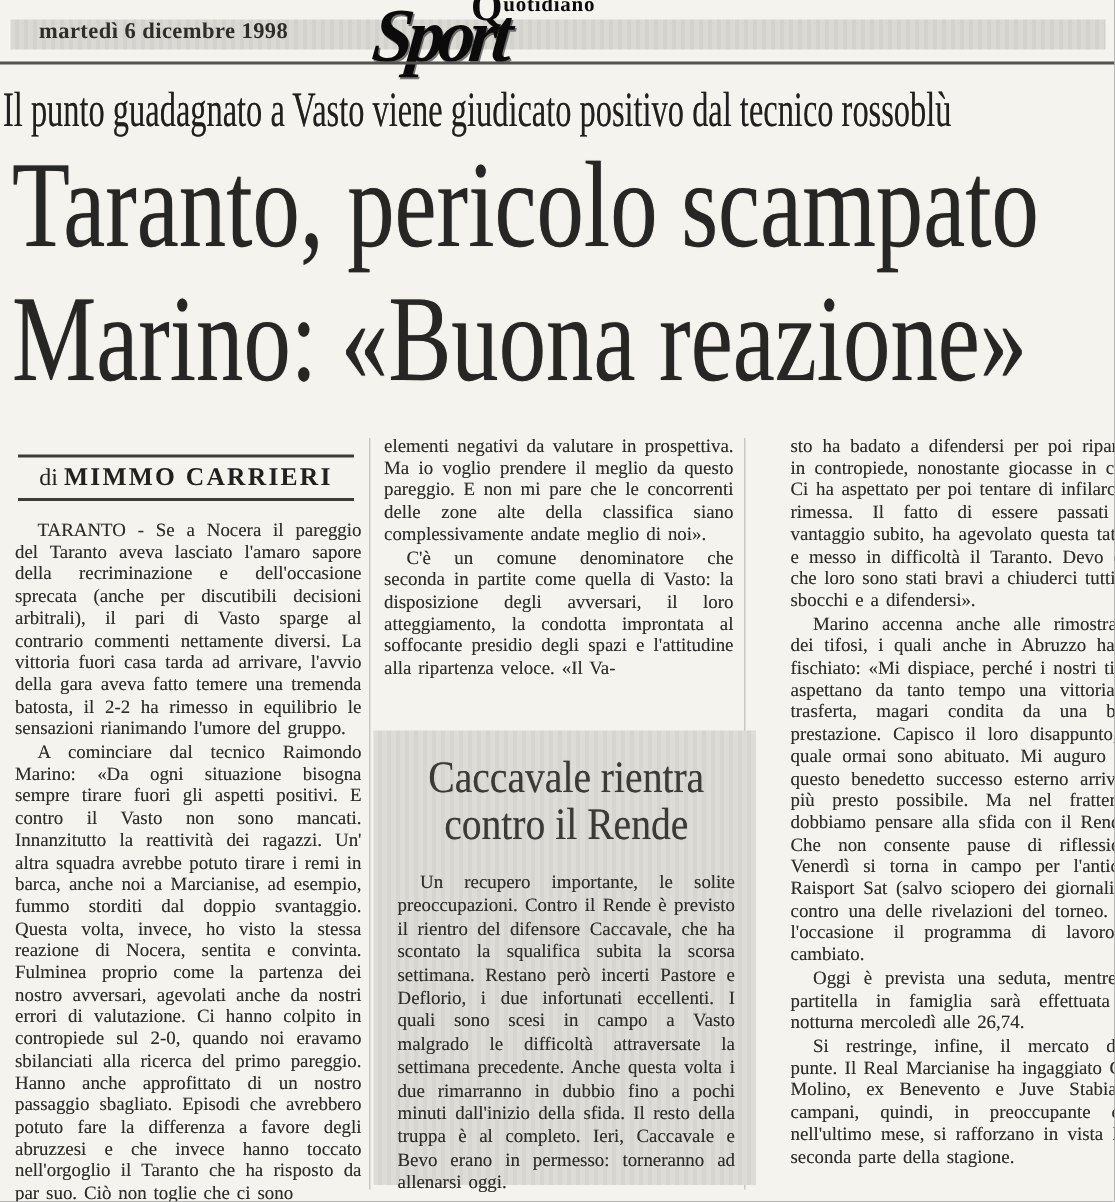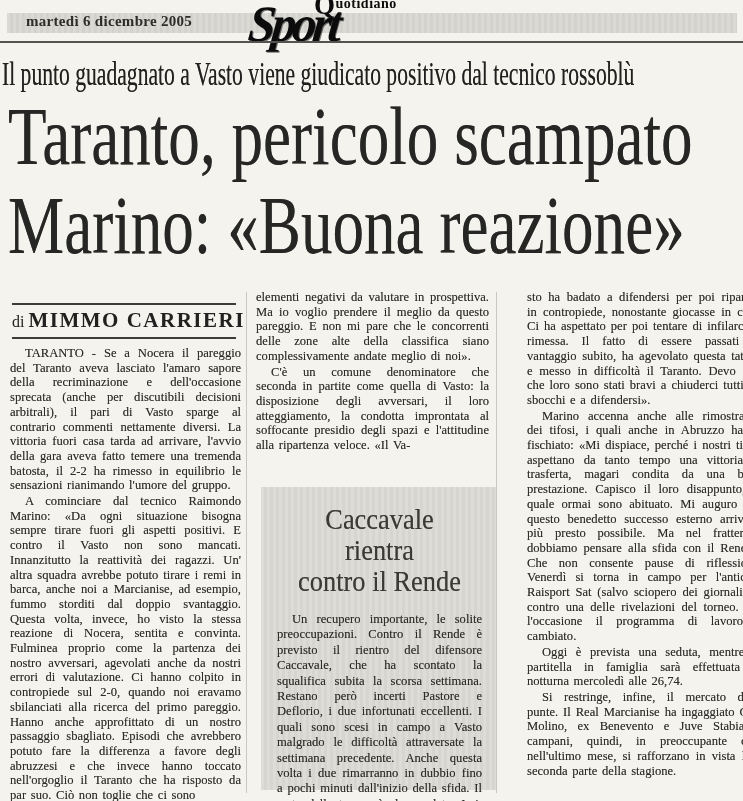--- a/index.html
+++ b/index.html
@@ -45,55 +45,55 @@
     transform:scaleX(0.77);transform-origin:0 0;
     text-shadow:0 0 .6px rgba(30,30,30,.55);
   }
   
   .byline{
     position:absolute;left:12px;top:303px;width:224px;text-align:center;
     border-top:2px solid #3d3c39;border-bottom:2px solid #3d3c39;
     padding:3px 0 4px 0;color:#22211f;white-space:nowrap;
   }
   .byline .prefix{font-size:16px;margin-top:20px;}
-  .byline .author{font-weight:bold;font-size:21px;letter-spacing:1.5px;}
+  .byline .author{font-weight:bold;font-size:17px;letter-spacing:1.5px;}
   
   .col{position:absolute;font-size:12.6px;line-height:14.7px;text-align:justify;
        color:#2d2c2a;text-shadow:0 0 .4px rgba(40,40,40,.45);}
   .col p{margin:0 0 1px 0;word-spacing:1.5px;}
   .col p.indent{text-indent:15px;}
   .col1{left:10px;top:346px;width:231px;}
   .col2{left:256px;top:290px;width:233px;}
   .col3{left:502px;top:290px;width:235px;margin-left:25px;}
   .vrule{position:absolute;top:292px;width:1px;height:501px;background:#c9c7c0;}
   .vrule.r1{left:246px;}
   .vrule.r2{left:496px;}
   
   .inset{
-    position:absolute;left:249px;top:487px;width:235px;height:303px;
+    position:absolute;left:249px;top:487px;width:255px;height:303px;
     background:repeating-linear-gradient(90deg,#dddcd6 0 3px,#d6d5cf 3px 6px);
-    box-sizing:border-box;padding:16px 14px 10px 16px;margin-left:12px;
+    box-sizing:border-box;padding:16px 14px 10px 16px;
   }
   .inset-title{
     width:100%;text-align:center;font-size:30px;line-height:31px;color:#3b3a37;
     transform:scaleX(0.88);transform-origin:50% 0;margin-bottom:16px;
     text-shadow:0 0 .5px rgba(40,40,40,.5);
   }
   .inset-body{
     font-size:12.6px;line-height:15.4px;text-align:justify;color:#2d2c2a;
     text-indent:15px;word-spacing:1.5px;text-shadow:0 0 .4px rgba(40,40,40,.45);
   }
 </style>
 </head>
 <body>
 
 <div class="page">
 
   <div class="date-band"></div>
-  <div class="date-text">martedì 6 dicembre 2005</div>
+  <div class="date-text">martedì 6 dicembre 1998</div>
 
   <div class="logo">
     <div class="logo-quotidiano"><span class="bigq">Q</span><span>uotidiano</span></div>
     <div class="logo-sport">Sport</div>
   </div>
 
   <div class="masthead-rule"></div>
 
   <div class="kicker">Il punto guadagnato a Vasto viene giudicato positivo dal tecnico rossoblù</div>
 

